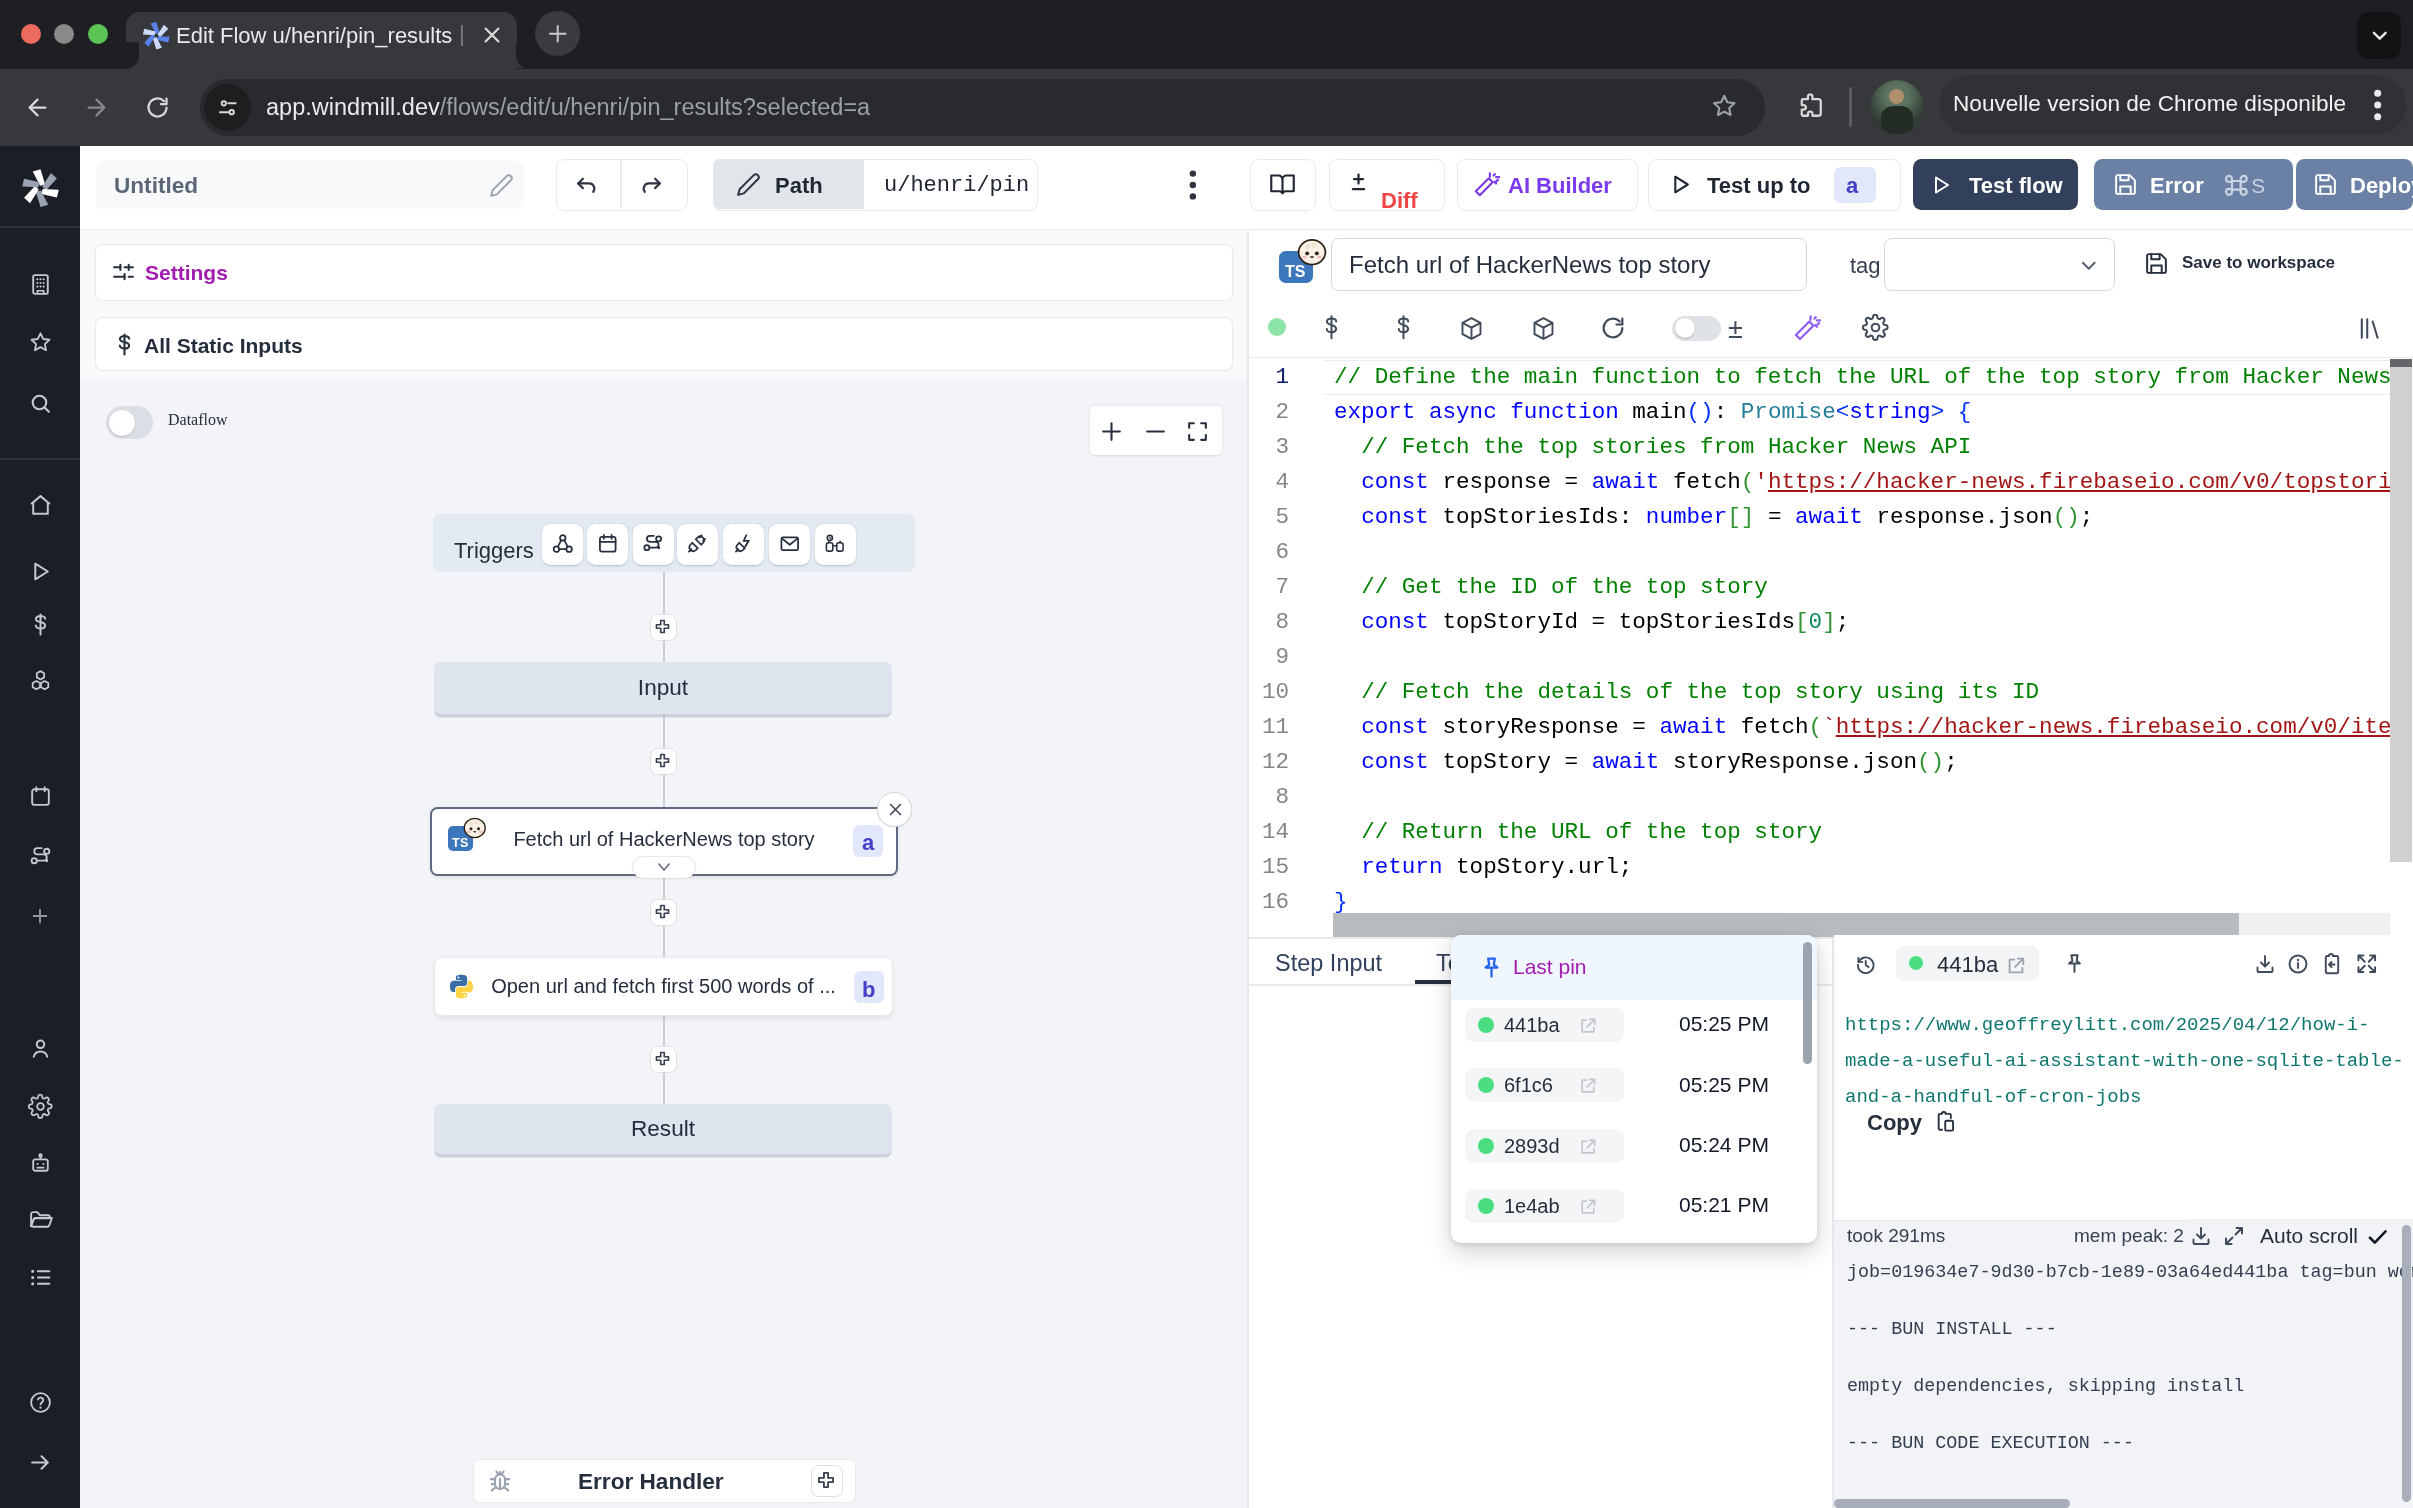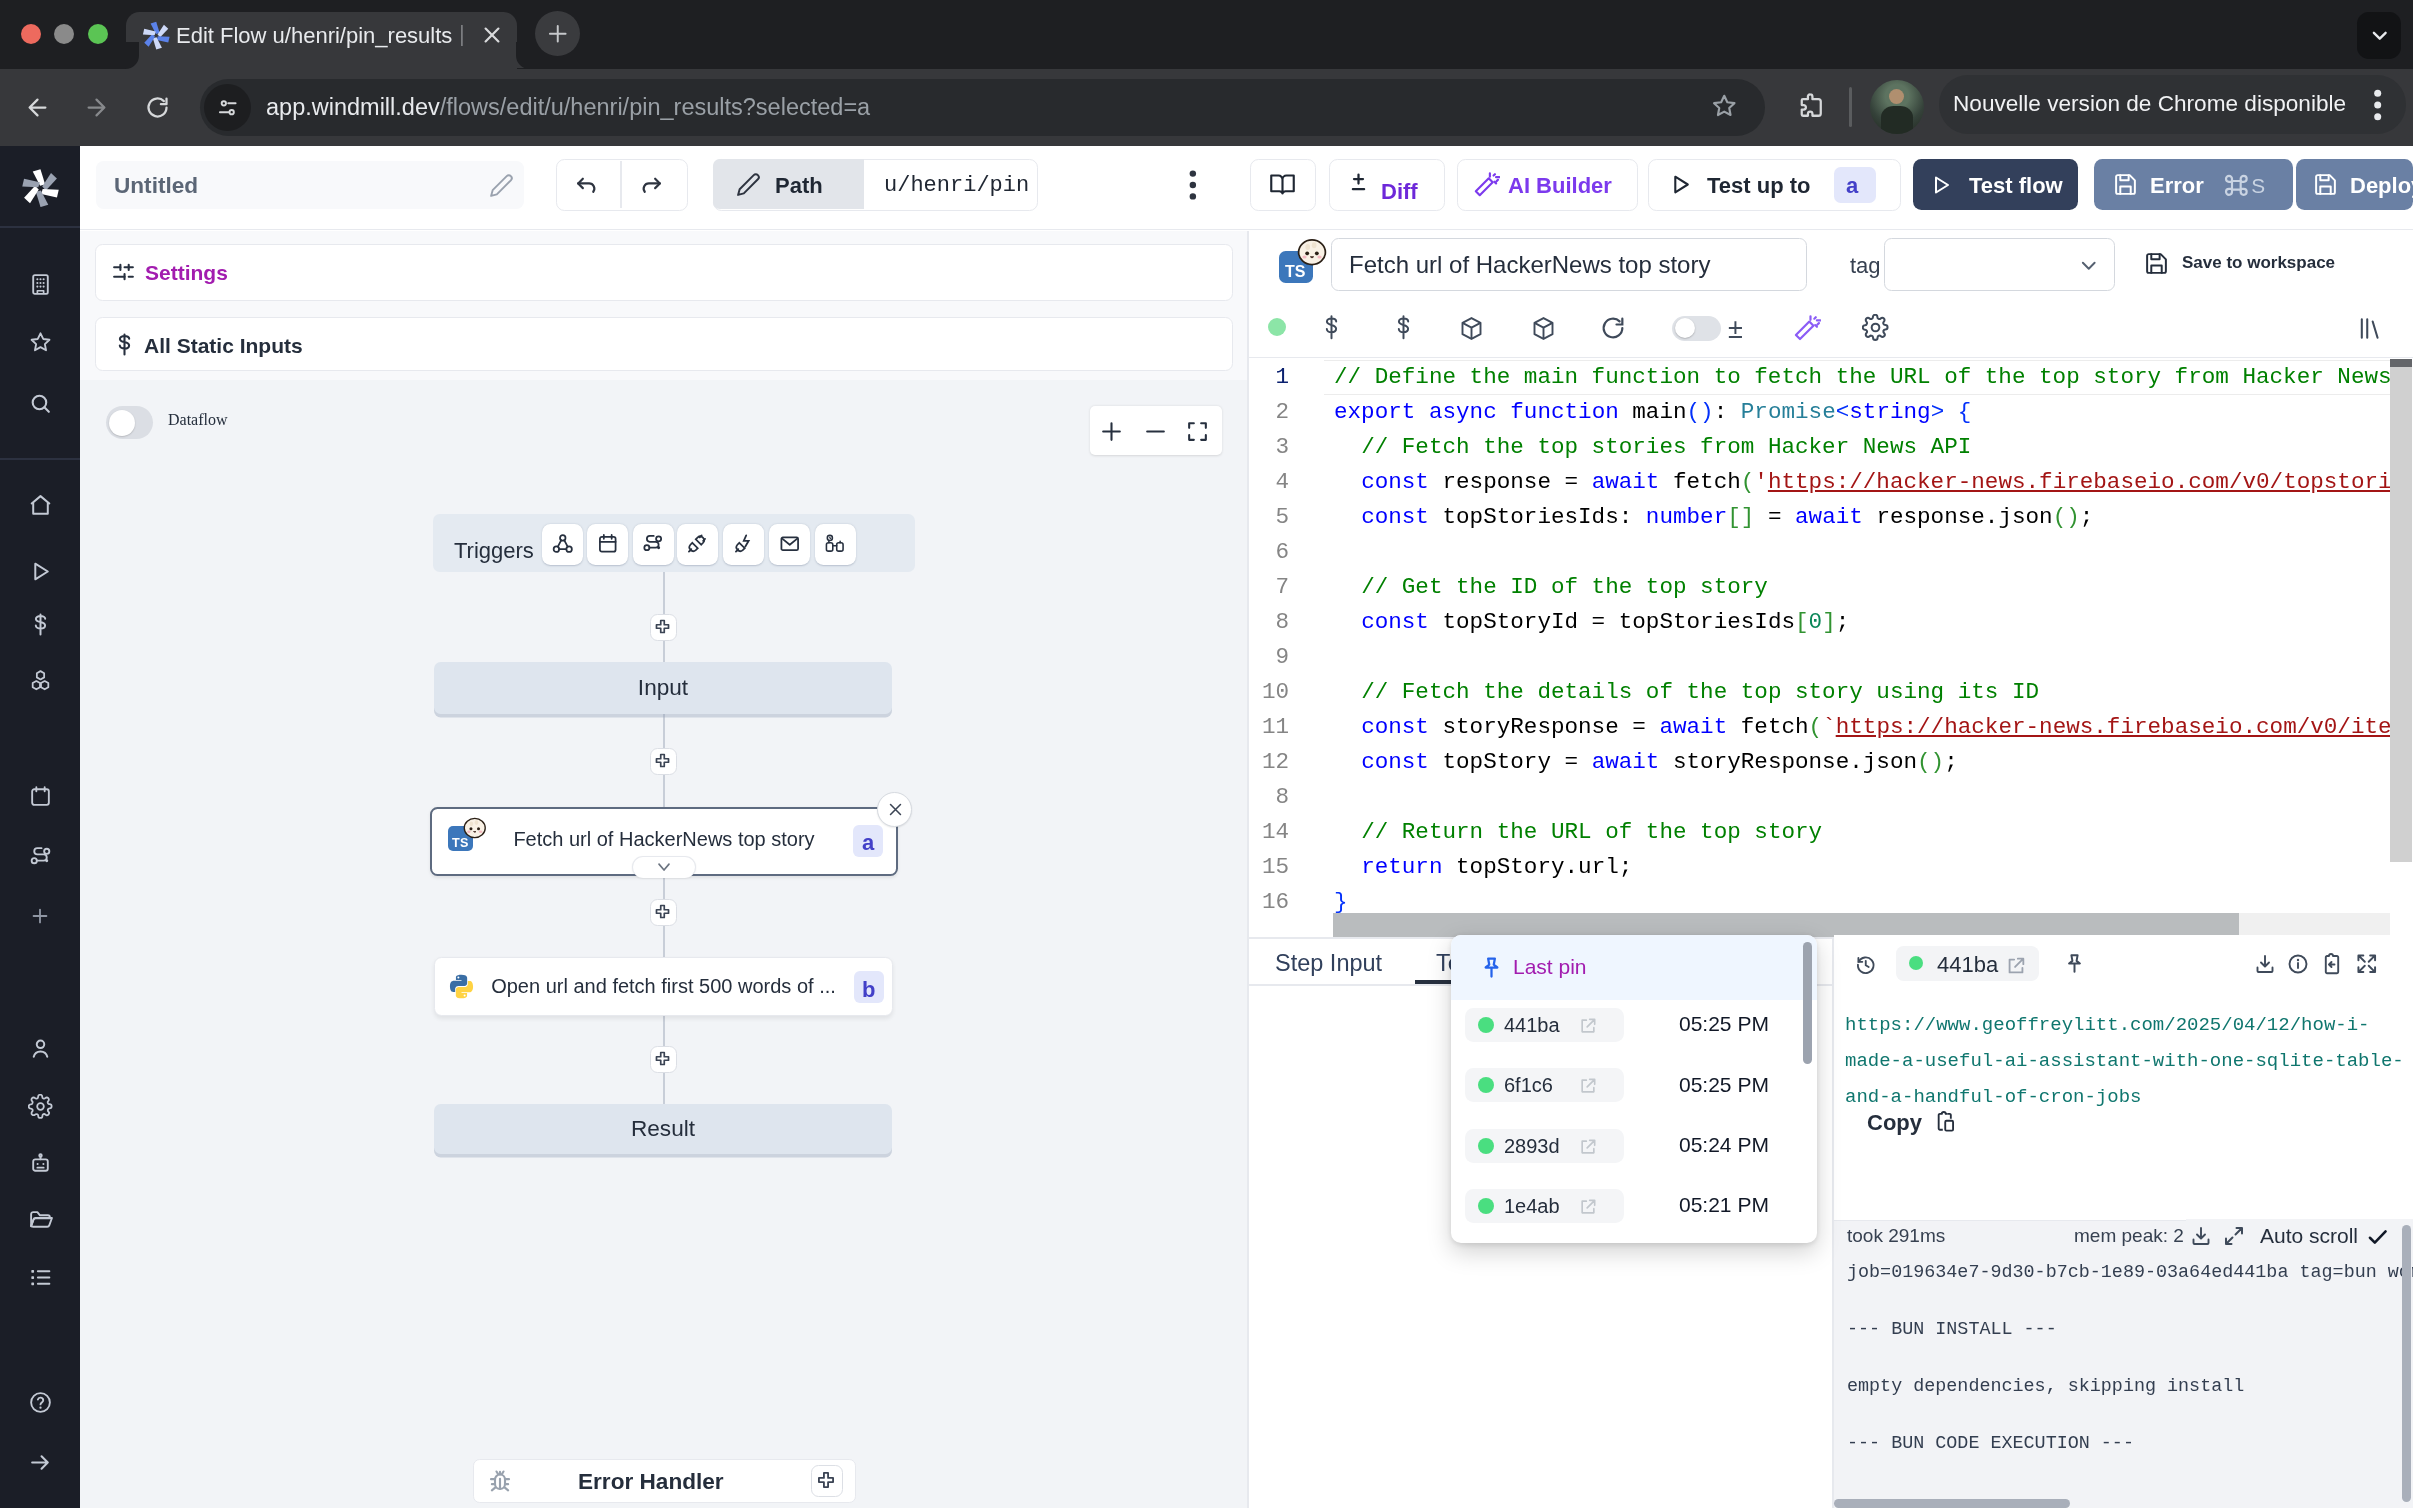--- a/index.html
+++ b/index.html
@@ -170,21 +170,21 @@
       <path d="M2 4h6.5A3.5 3.5 0 0 1 12 7.5V20a3 3 0 0 0-3-2H2zM22 4h-6.5A3.5 3.5 0 0 0 12 7.5V20a3 3 0 0 1 3-2h7z"></path>
     </svg>
   </div>
 
 <div class="a" style="left:1329px;top:159px;width:114px;height:50px;border:1.7px solid #e7e9ee;border-radius:8.4px;"></div>
 <div class="a" style="left:1345px;top:170px;width:27px;height:27px;">
 <svg width="27" height="27" viewBox="0 0 24 24" fill="none" stroke="#1f2733" stroke-width="2" stroke-linecap="round">
       <path d="M12 4v8M8 8h8M7 17h10"></path>
     </svg>
   </div>
-<div class="a" style="left:1381px;top:179px;font-size:22px;font-weight:bold;color:#6d28d9;text-align:center;">Diff</div>
+<div class="a" style="left:1381px;top:188px;font-size:22px;font-weight:bold;color:#ef4444;text-align:center;">Diff</div>
 
 <div class="a" style="left:1457px;top:159px;width:179px;height:50px;border:1.7px solid #e7e9ee;border-radius:8.4px;"></div>
 <div class="a" style="left:1473px;top:171px;width:27px;height:27px;">
 <svg width="27" height="27" viewBox="0 0 24 24" fill="none" stroke="#7c3aed" stroke-width="1.9" stroke-linecap="round" stroke-linejoin="round">
       <path d="M14 6.5 17.5 10 6 21.5 2.5 18z"></path>
       <path d="M15 2v3M20.5 5.5h3M19 9.5l1.5 1.5M19.5 2.8l-1.2 1.2M22.2 7.8 21 9"></path>
     </svg>
   </div>
 <div class="a" style="left:1508px;top:173px;font-size:22px;font-weight:bold;color:#7c3aed;">AI Builder</div>
 

